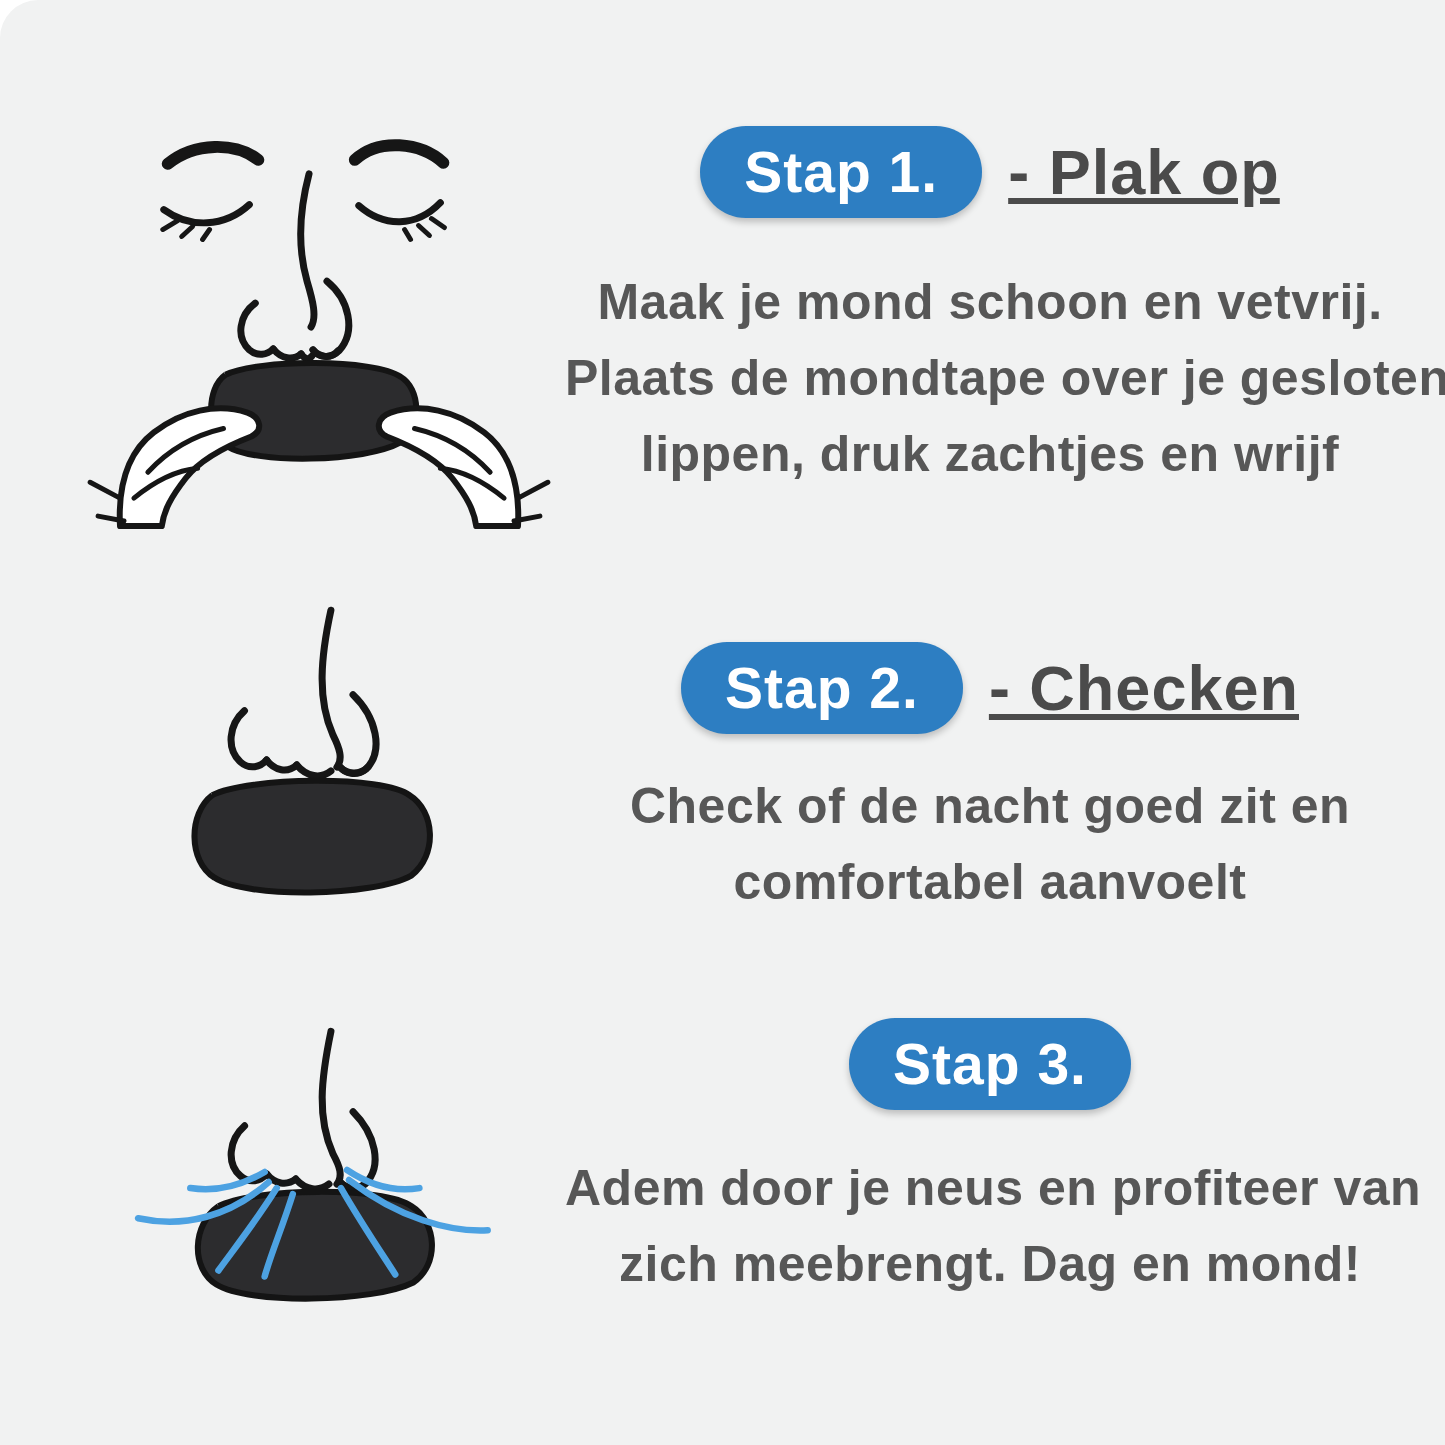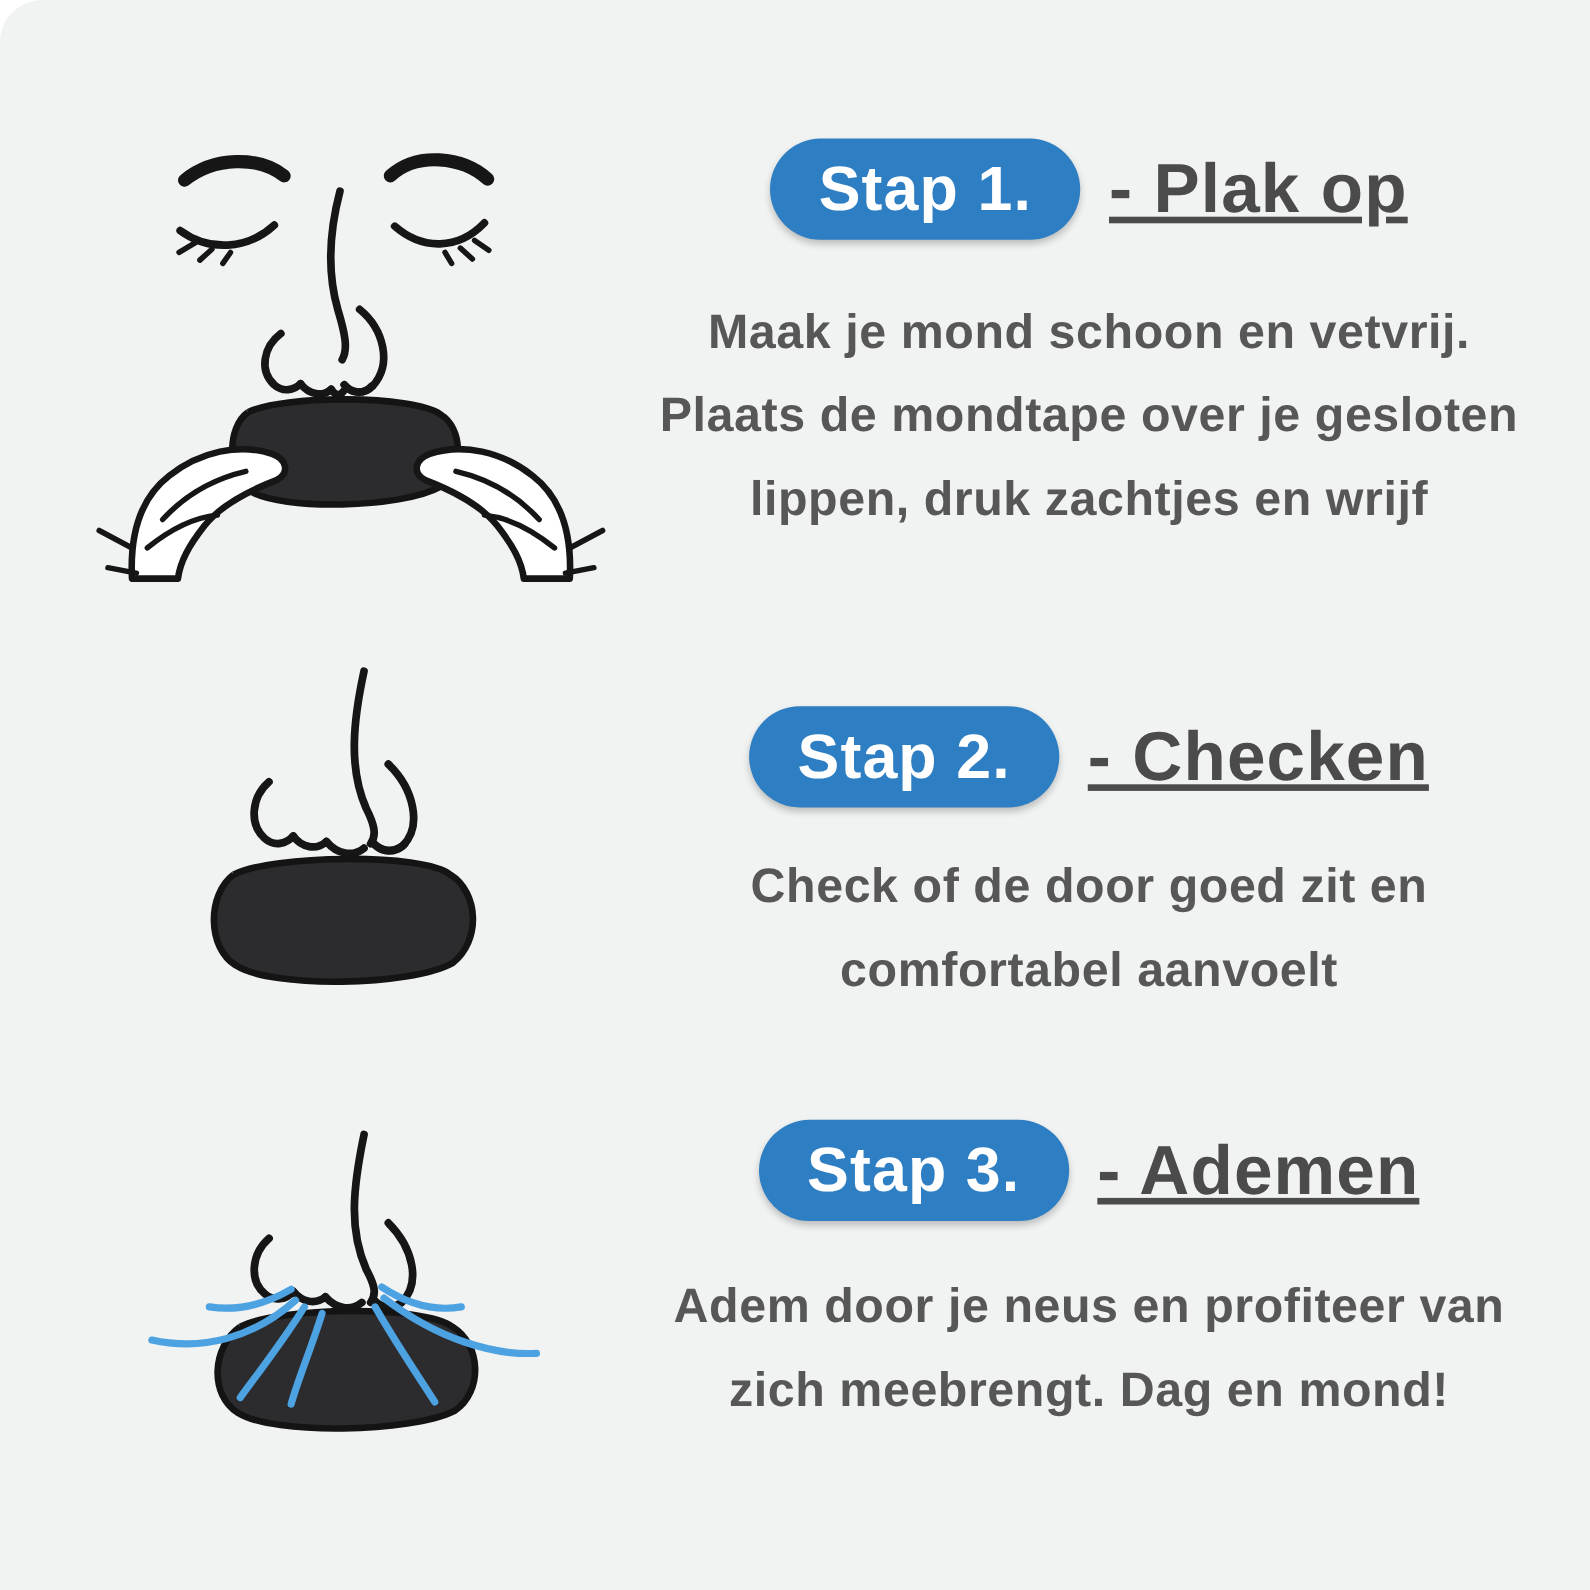--- a/index.html
+++ b/index.html
@@ -32,21 +32,21 @@
   .badge{display:inline-flex;align-items:center;justify-content:center;
     height:92px;padding:12px 44px;border-radius:46px;background:var(--badge_blue);
     color:#ffffff;font-size:57px;font-weight:bold;letter-spacing:1px;
     box-shadow:0 4px 7px rgba(0,0,0,0.22);}
   .step-title{margin-left:26px;font-size:63px;font-weight:bold;
     color:var(--title_gray);letter-spacing:1px;white-space:nowrap;text-decoration:underline;}
 
   .body-text{margin-top:46px;}
   #content-step2 .body-text{margin-top:34px;}
   #content-step3 .body-text{margin-top:40px;}
-  .body-line{font-size:44px;line-height:76px;font-weight:600;
+  .body-line{font-size:50px;line-height:76px;font-weight:600;
     color:var(--body_gray);letter-spacing:0.5px;white-space:nowrap;}
 
   
   .ink{fill:none;stroke:var(--ink);stroke-width:7;stroke-linecap:round;stroke-linejoin:round;}
   .ink-thick{fill:none;stroke:var(--ink);stroke-width:12;stroke-linecap:round;stroke-linejoin:round;}
   .ink-thin{fill:none;stroke:var(--ink);stroke-width:5;stroke-linecap:round;stroke-linejoin:round;}
   .tape{fill:var(--tape_dark);stroke:#141414;stroke-width:6;stroke-linejoin:round;}
   .hand{fill:#ffffff;stroke:var(--ink);stroke-width:6;stroke-linecap:round;stroke-linejoin:round;}
   .air{fill:none;stroke:var(--airflow_blue);stroke-width:6.5;stroke-linecap:round;}
 </style>
@@ -118,21 +118,21 @@
     </g>
     <path class="tape" d="M64,196 C98,178 236,176 260,196 C286,212 288,256 262,276 C224,297 98,299 66,278 C40,262 40,214 64,196"></path>
   </svg>
 
   <div id="content-step2" class="content">
     <div class="badge-row">
       <span class="badge">Stap 2.</span>
       <span class="step-title">- Checken</span>
     </div>
     <div class="body-text">
-      <div class="body-line">Check of de door goed zit en</div>
+      <div class="body-line">Check of de nacht goed zit en</div>
       <div class="body-line">comfortabel aanvoelt</div>
     </div>
   </div>
 
   <svg id="illus-step3" class="illus" viewBox="0 0 440 325">
     <g>
       <path class="ink" d="M212,28 C202,76 198,114 214,150 C221,163 224,172 218,180"></path>
       <path class="ink" d="M234,108 C256,130 264,162 246,180 C236,188 226,184 221,178"></path>
       <path class="ink" d="M126,122 C110,136 108,160 122,172 C131,180 142,177 148,170"></path>
       <path class="ink" d="M148,170 C156,180 168,182 177,175"></path>
@@ -147,21 +147,20 @@
       <path class="air" d="M174,190 C164,222 152,250 146,272"></path>
       <path class="air" d="M228,166 C252,182 276,188 300,184"></path>
       <path class="air" d="M230,176 C280,214 330,228 368,226"></path>
       <path class="air" d="M222,184 C244,222 262,248 276,270"></path>
     </g>
   </svg>
 
   <div id="content-step3" class="content">
     <div class="badge-row">
       <span class="badge">Stap 3.</span>
-      <span class="step-title">- Ademen</span>
     </div>
     <div class="body-text">
       <div class="body-line">Adem door je neus en profiteer van</div>
       <div class="body-line">zich meebrengt. Dag en mond!</div>
     </div>
   </div>
 
 </div>
 
 </body></html>

